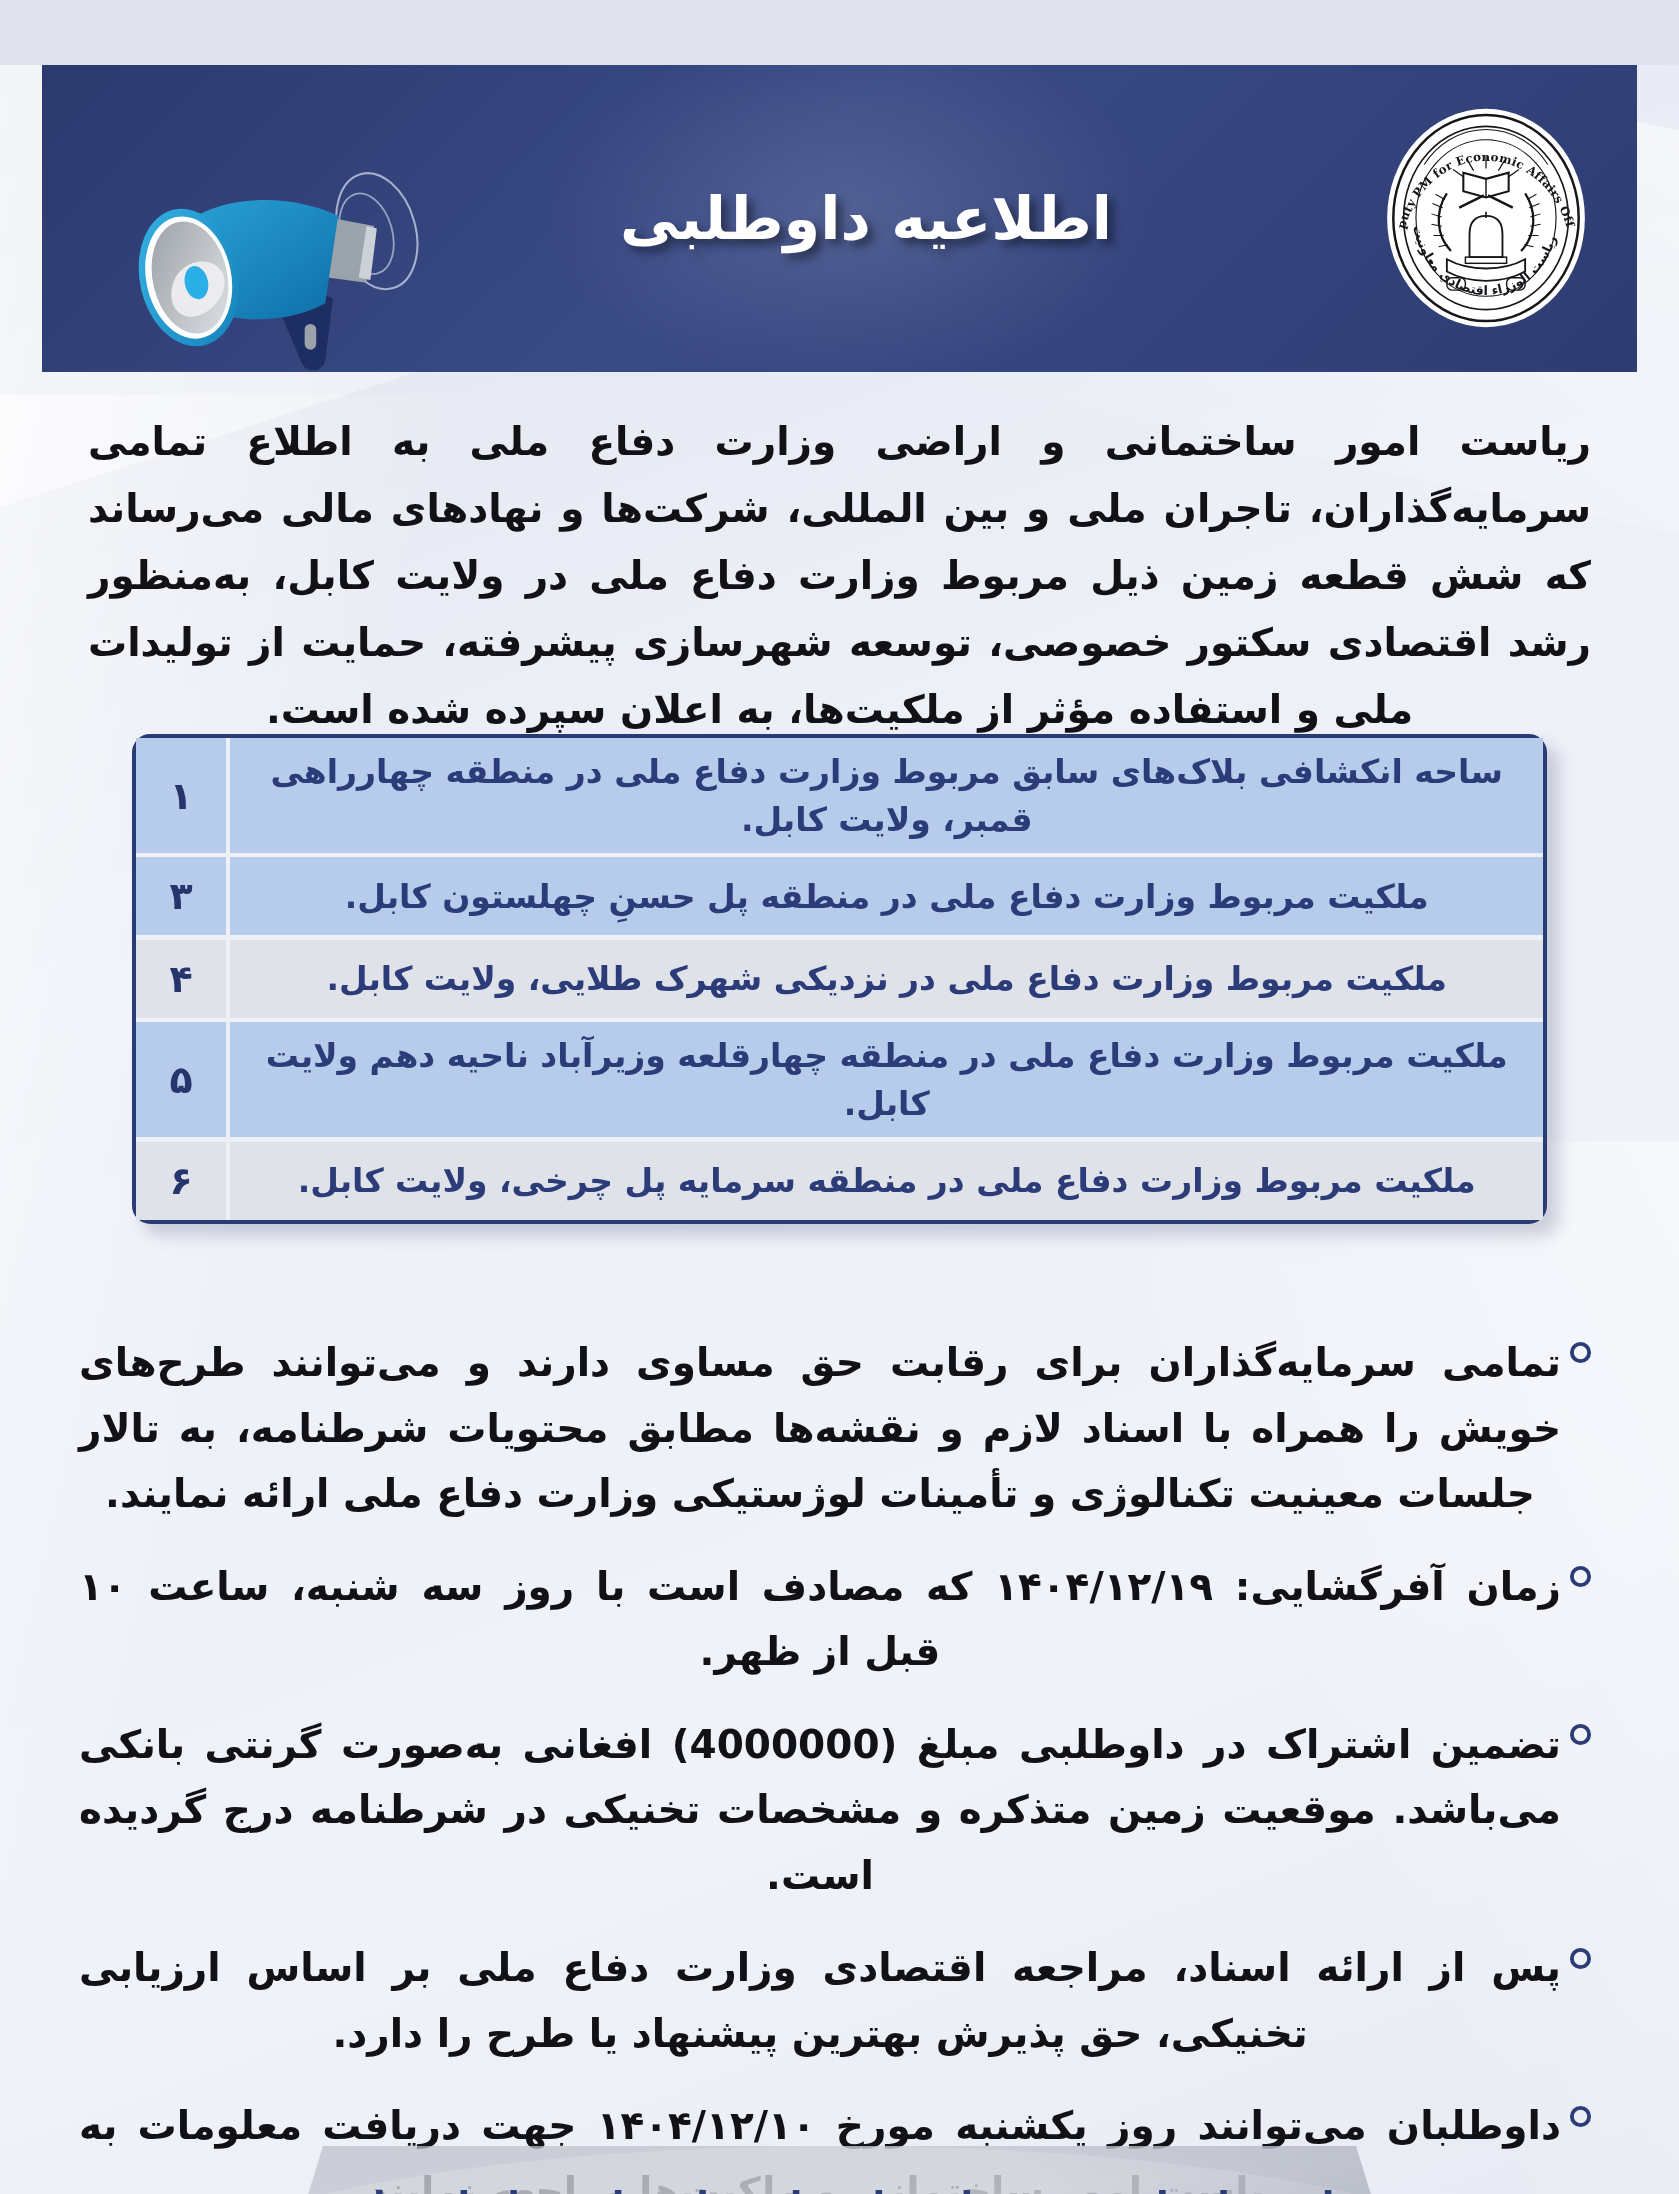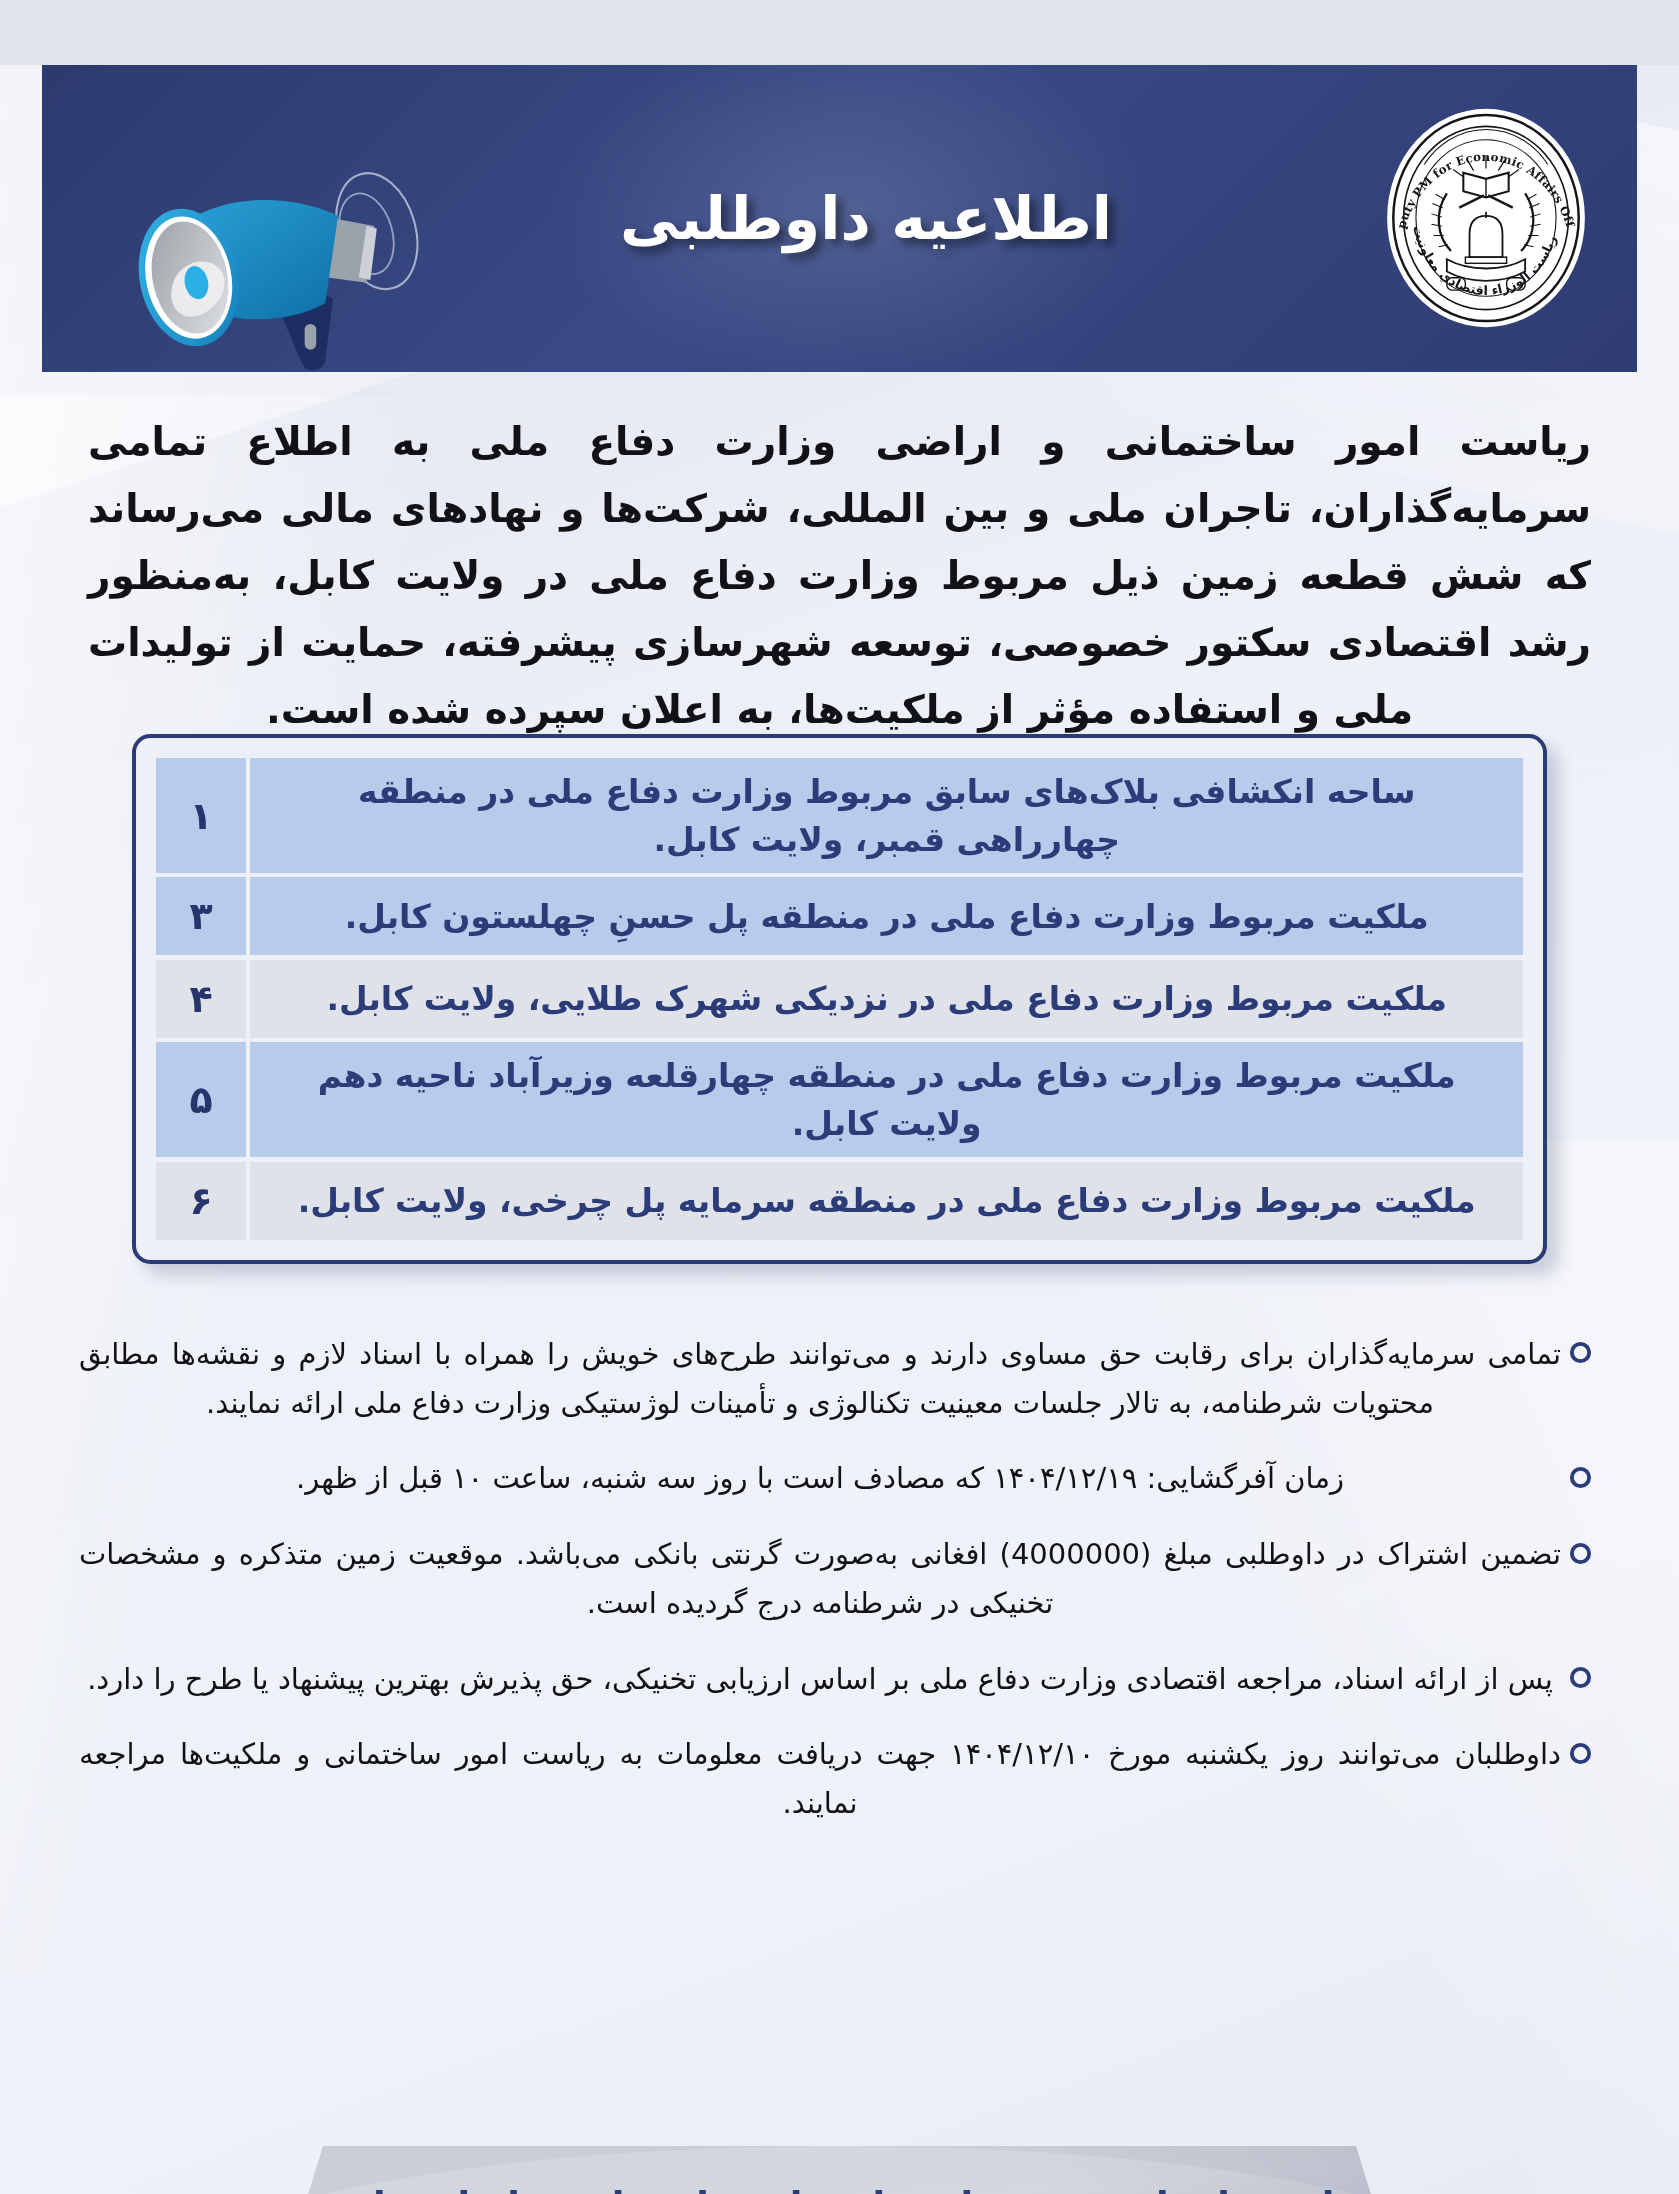--- a/index.html
+++ b/index.html
@@ -55,21 +55,21 @@
     position:absolute;top:408px;right:88px;left:88px;z-index:4;
     font-size:39px;line-height:1.72;font-weight:700;color:#111116;
     text-align:justify;text-align-last:center;
   }
 
   
   .table-wrap{
     position:absolute;top:734px;right:132px;left:132px;z-index:4;
     border:4px solid #2b3b73;border-radius:18.4px;
     background:#eef0f8;
-    padding:20px;
+    padding:0;
     box-shadow:11.4px 11.4px 15px rgba(110,118,150,.30);
   }
   .trow{display:flex;align-items:stretch;min-height:78px;margin-bottom:4.4px;}
   .trow:last-child{margin-bottom:0;}
   .trow.odd{background:#b7cbeb;}
   .trow.even{background:#e0e2ea;}
   .tnum{
     flex:0 0 90px;display:flex;align-items:center;justify-content:center;
     font-size:38px;font-weight:700;color:#26356c;
   }
@@ -82,21 +82,21 @@
 
   
   .bullets{position:absolute;top:1330px;right:79px;left:79px;z-index:4;}
   .bullet{display:flex;align-items:flex-start;margin-bottom:27px;}
   .bullet:last-child{margin-bottom:0;}
   .bdot{
     flex:0 0 39px;display:flex;justify-content:center;padding-top:11.4px;
   }
   .bdot svg{width:23px;height:23px;}
   .btext{
-    flex:1;font-size:29px;line-height:1.68;font-weight:400;color:#111116;
+    flex:1;font-size:39px;line-height:1.68;font-weight:700;color:#111116;
     text-align:justify;text-align-last:center;
   }
 
   
   .footer-panel{
     position:absolute;left:290px;right:290px;bottom:128px;top:2146px;z-index:5;
     background:linear-gradient(175deg,rgba(186,190,200,.70) 0%,rgba(196,200,210,.82) 55%,rgba(176,181,194,.85) 100%);
     clip-path:polygon(3% 0,97% 0,100% 100%,0% 100%);
     overflow:hidden;
   }

